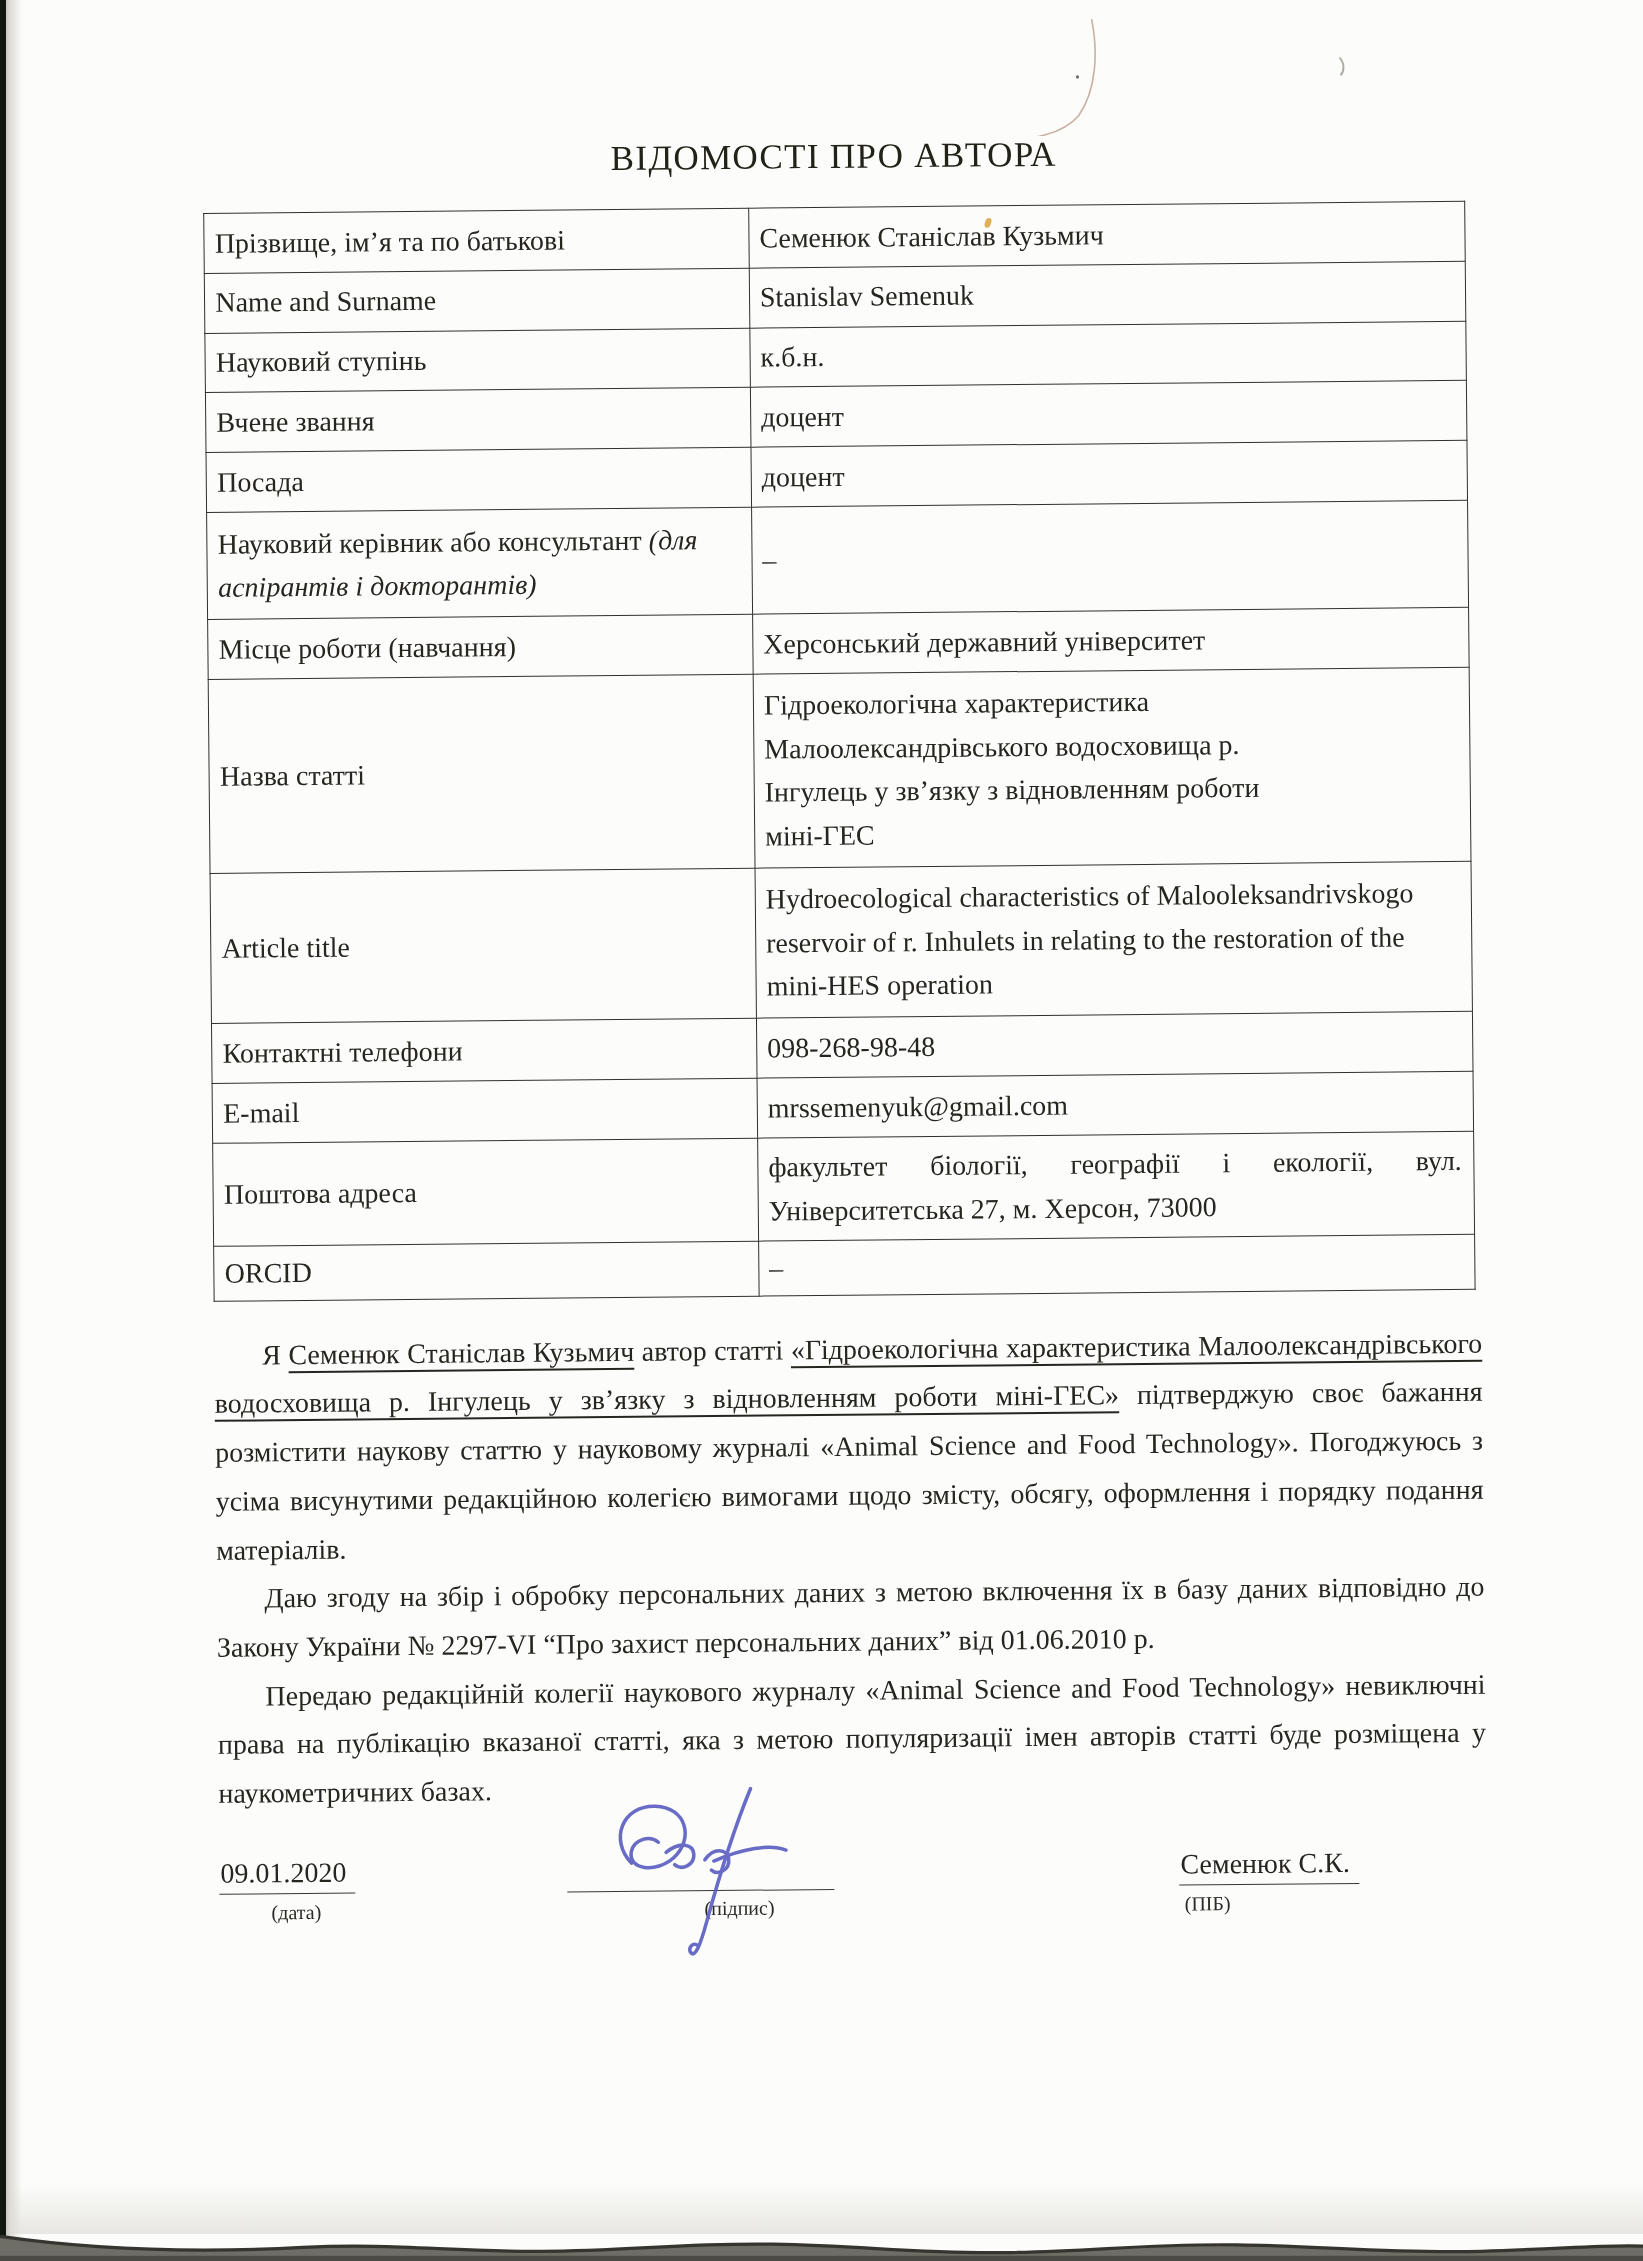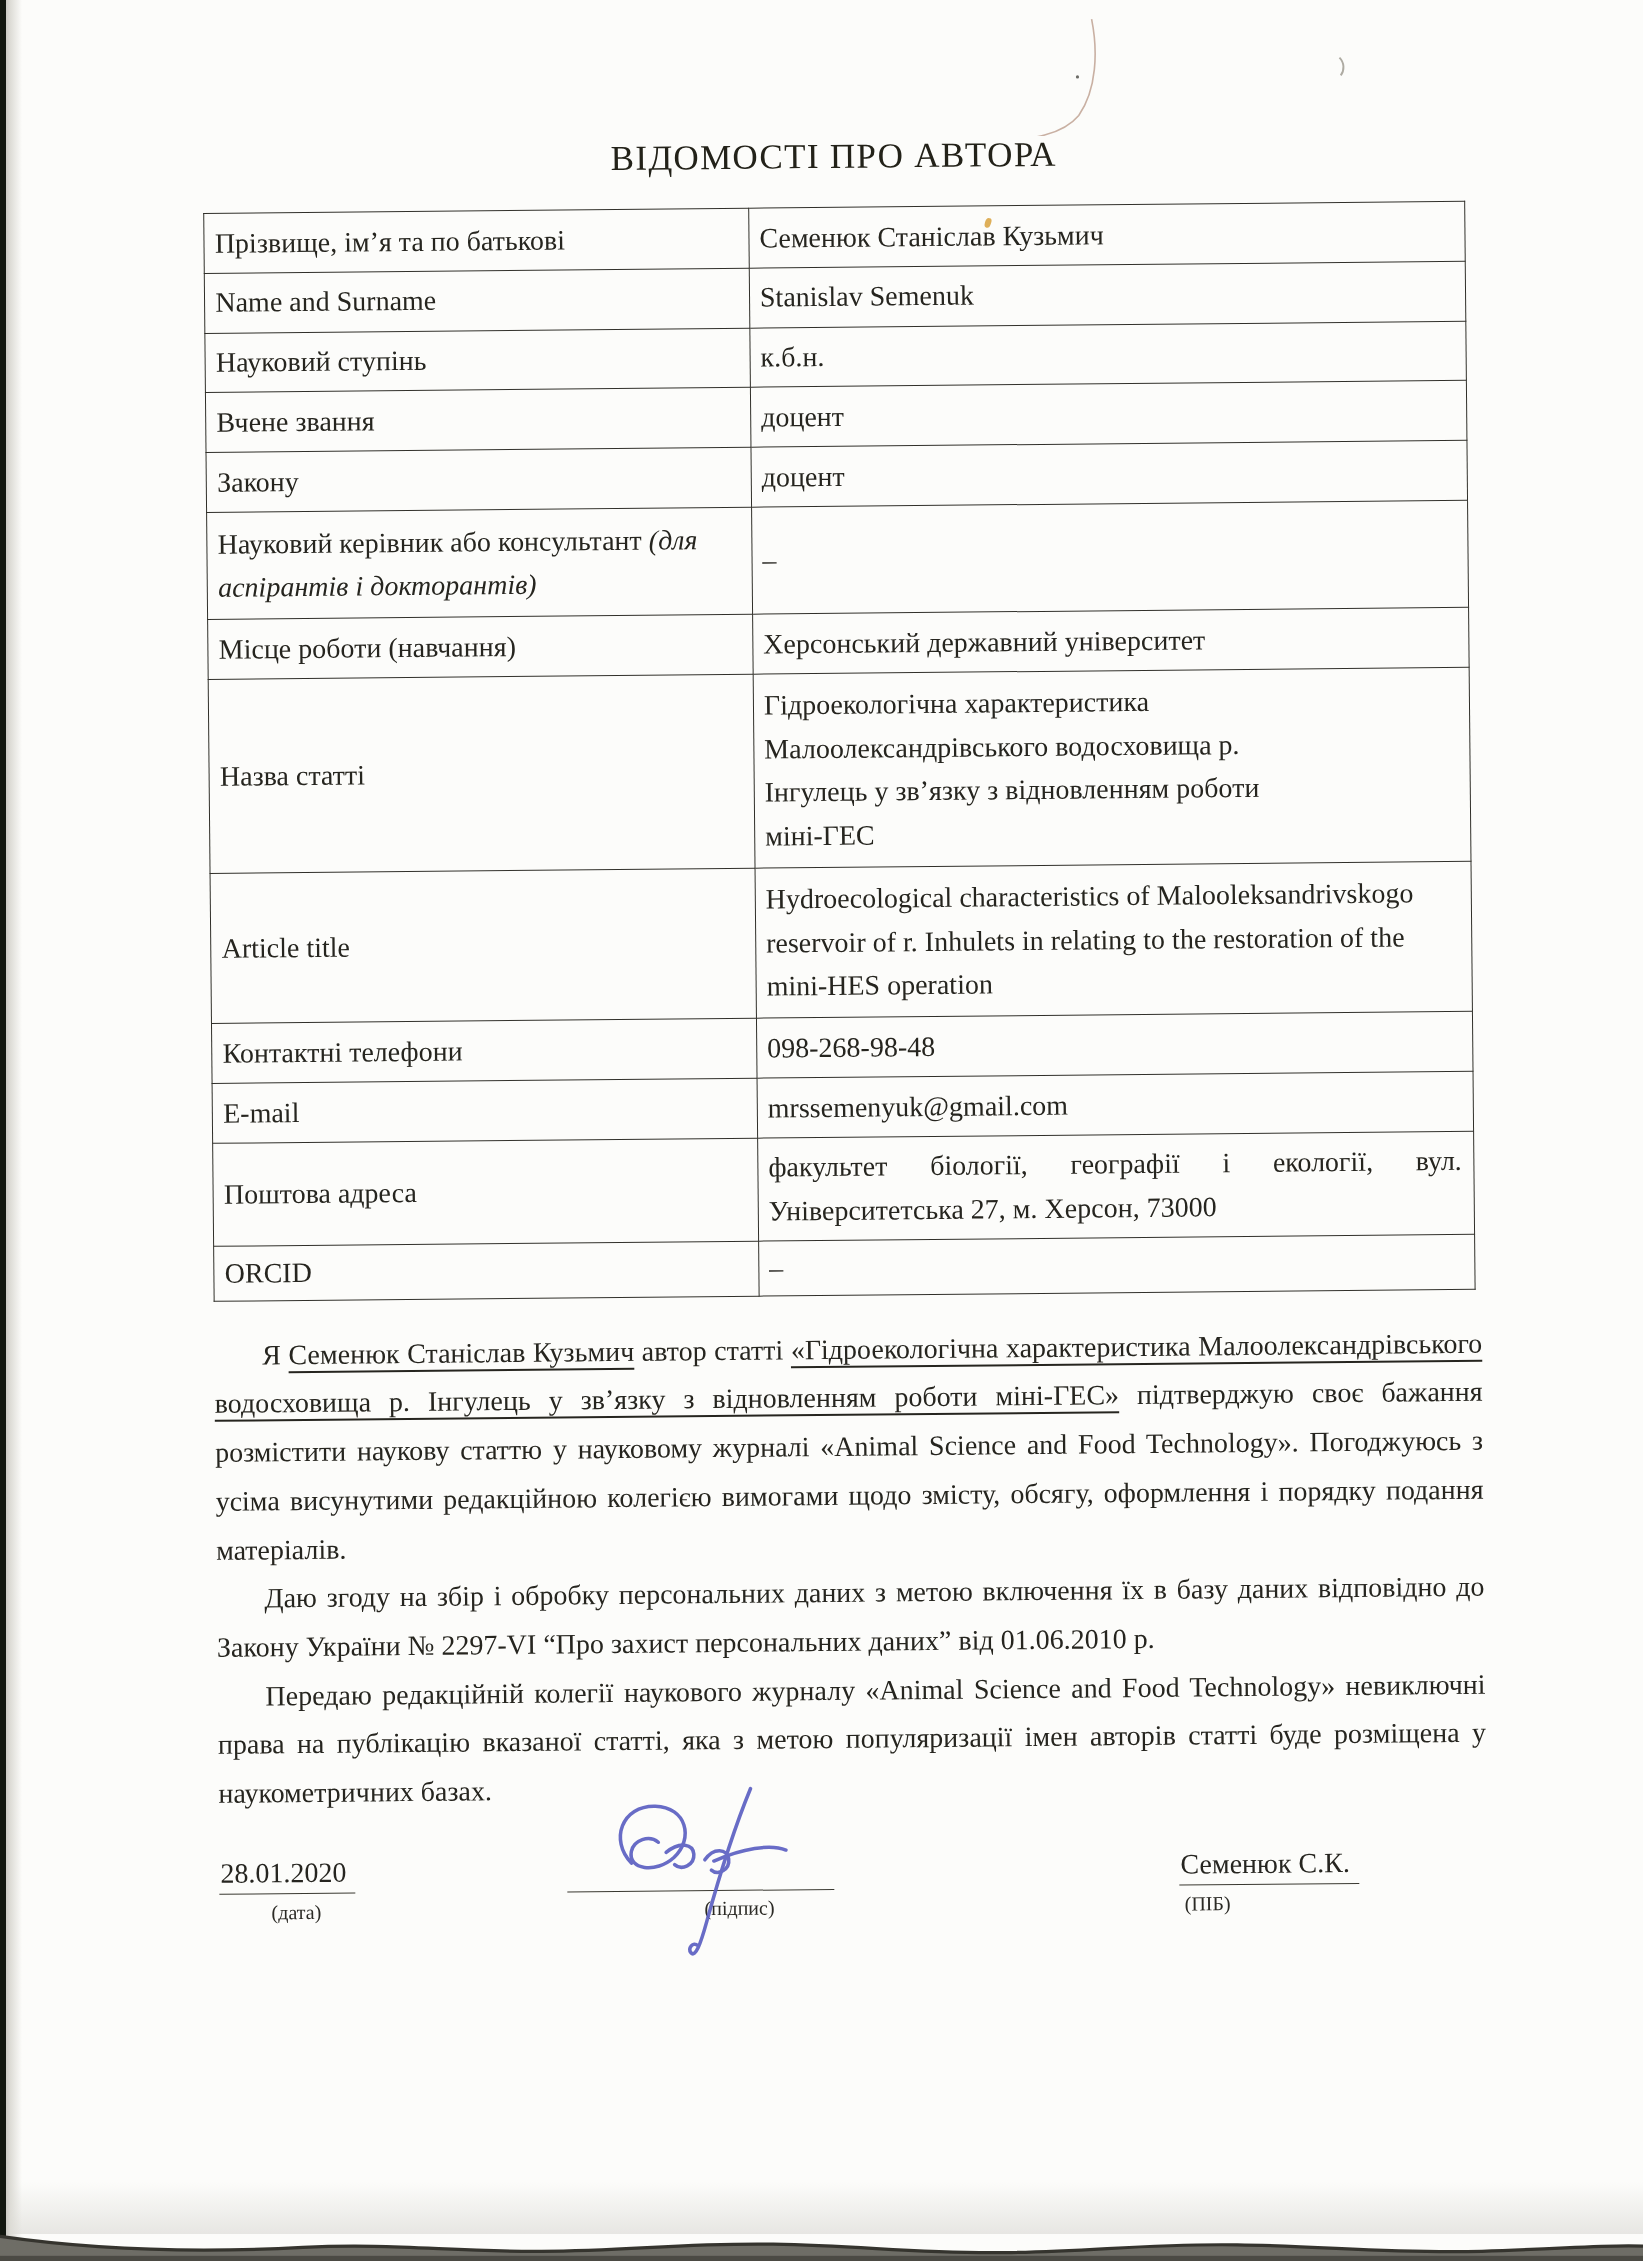--- a/index.html
+++ b/index.html
@@ -95,21 +95,21 @@
       </tr>
       <tr>
         <td class="lbl"><span>Науковий ступінь</span></td>
         <td class="val">к.б.н.</td>
       </tr>
       <tr>
         <td class="lbl"><span>Вчене звання</span></td>
         <td class="val">доцент</td>
       </tr>
       <tr>
-        <td class="lbl"><span>Закону</span></td>
+        <td class="lbl"><span>Посада</span></td>
         <td class="val">доцент</td>
       </tr>
       <tr class="tall">
         <td class="lbl"><span>Науковий керівник або консультант </span><em class="it">(для аспірантів і докторантів)</em></td>
         <td class="val">–</td>
       </tr>
       <tr>
         <td class="lbl"><span>Місце роботи (навчання)</span></td>
         <td class="val">Херсонський державний університет</td>
       </tr>
@@ -141,21 +141,21 @@
   </table>
 
   <div class="consent">
     <p><span>Я </span><span class="u">Семенюк Станіслав Кузьмич</span><span> автор статті </span><span class="u">«Гідроекологічна характеристика Малоолександрівського водосховища р. Інгулець у зв’язку з відновленням роботи міні-ГЕС»</span><span> підтверджую своє бажання розмістити наукову статтю у науковому журналі «Animal Science and Food Technology». Погоджуюсь з усіма висунутими редакційною колегією вимогами щодо змісту, обсягу, оформлення і порядку подання матеріалів.</span></p>
     <p>Даю згоду на збір і обробку персональних даних з метою включення їх в базу даних відповідно до Закону України № 2297-VI “Про захист персональних даних” від 01.06.2010 р.</p>
     <p>Передаю редакційній колегії наукового журналу «Animal Science and Food Technology» невиключні права на публікацію вказаної статті, яка з метою популяризації імен авторів статті буде розміщена у наукометричних базах.</p>
   </div>
 
   <div class="sig-row">
     <div class="sig-date">
-      <span class="uline">28.01.2020</span>
+      <span class="uline">09.01.2020</span>
       <div class="cap">(дата)</div>
     </div>
     <div class="sig-mid">
       <svg width="219" height="213" viewBox="0 0 340 330">
         <g fill="none" stroke="#5c60c2" stroke-width="5.5" stroke-linecap="round" opacity="0.92">
           <path d="M72,118 C38,82 58,28 110,30 C158,32 170,80 138,110 C110,135 66,128 72,100 C76,82 100,74 114,86"></path>
           <path d="M126,102 C148,84 168,90 169,105 C170,122 150,131 139,121"></path>
           <path d="M186,114 C200,94 221,97 223,113 C225,130 206,139 196,130"></path>
           <path d="M200,116 C244,97 288,90 312,100"></path>
           <path d="M258,4 C236,56 208,140 188,210 C178,245 170,266 163,258 C158,251 166,240 174,247"></path>

